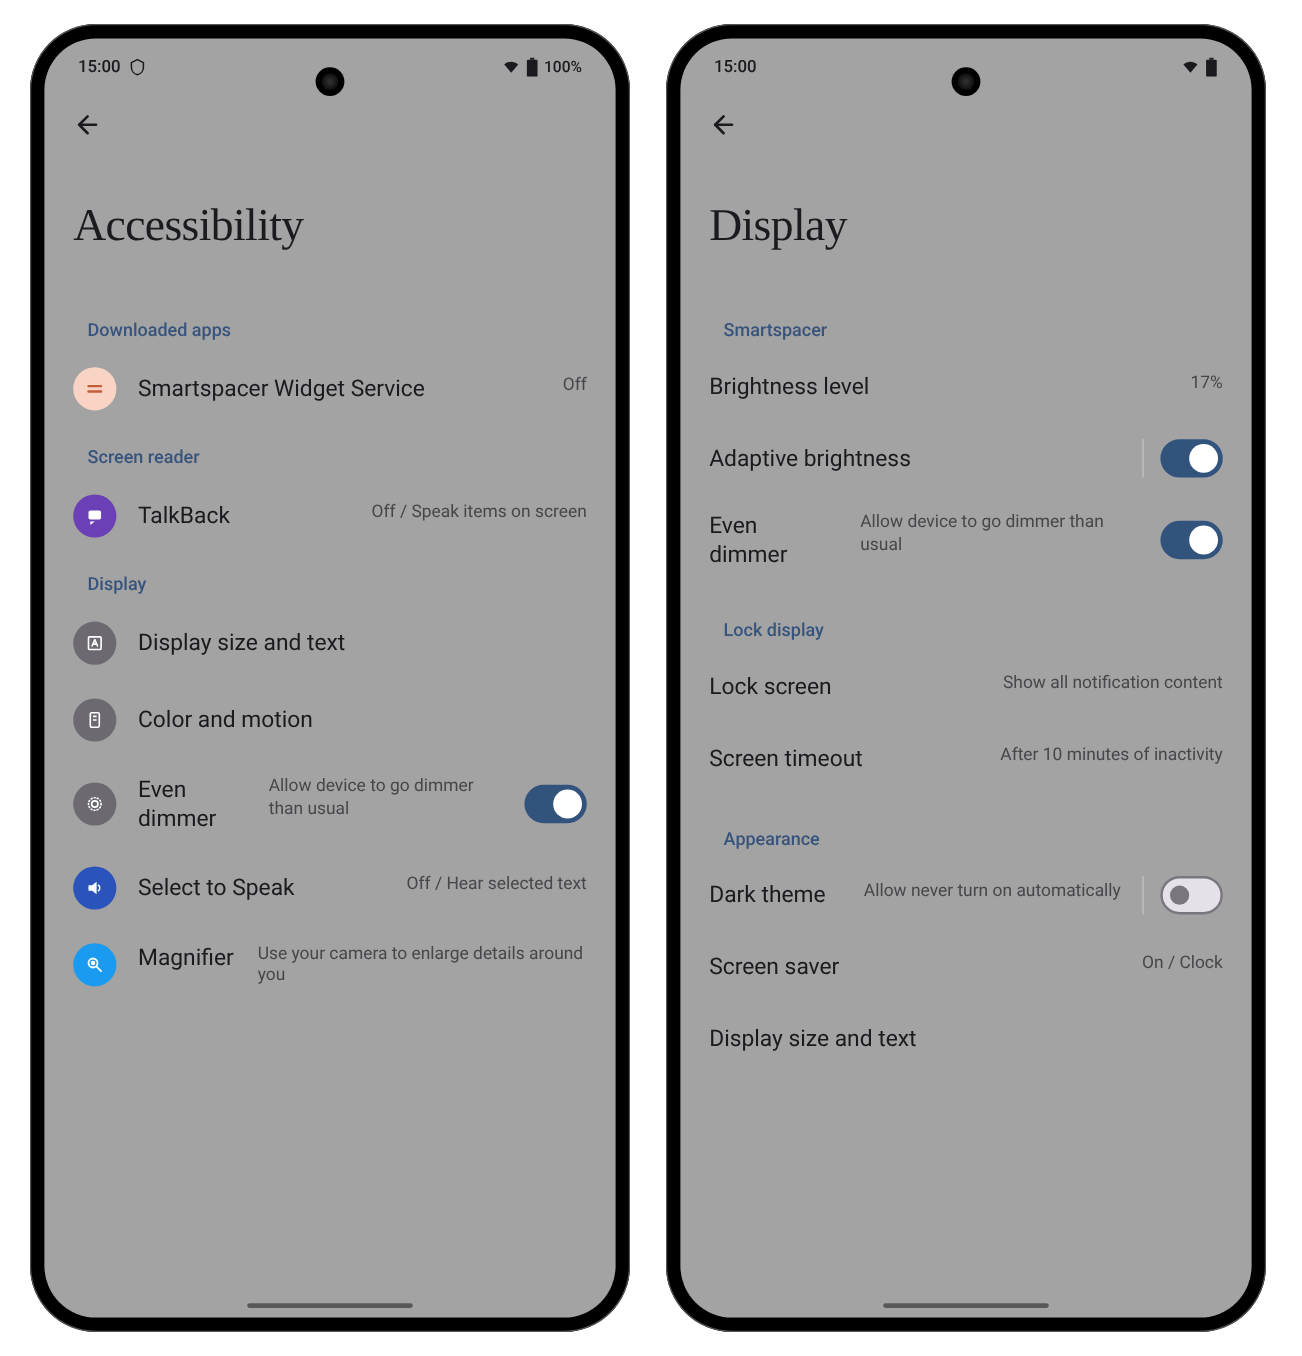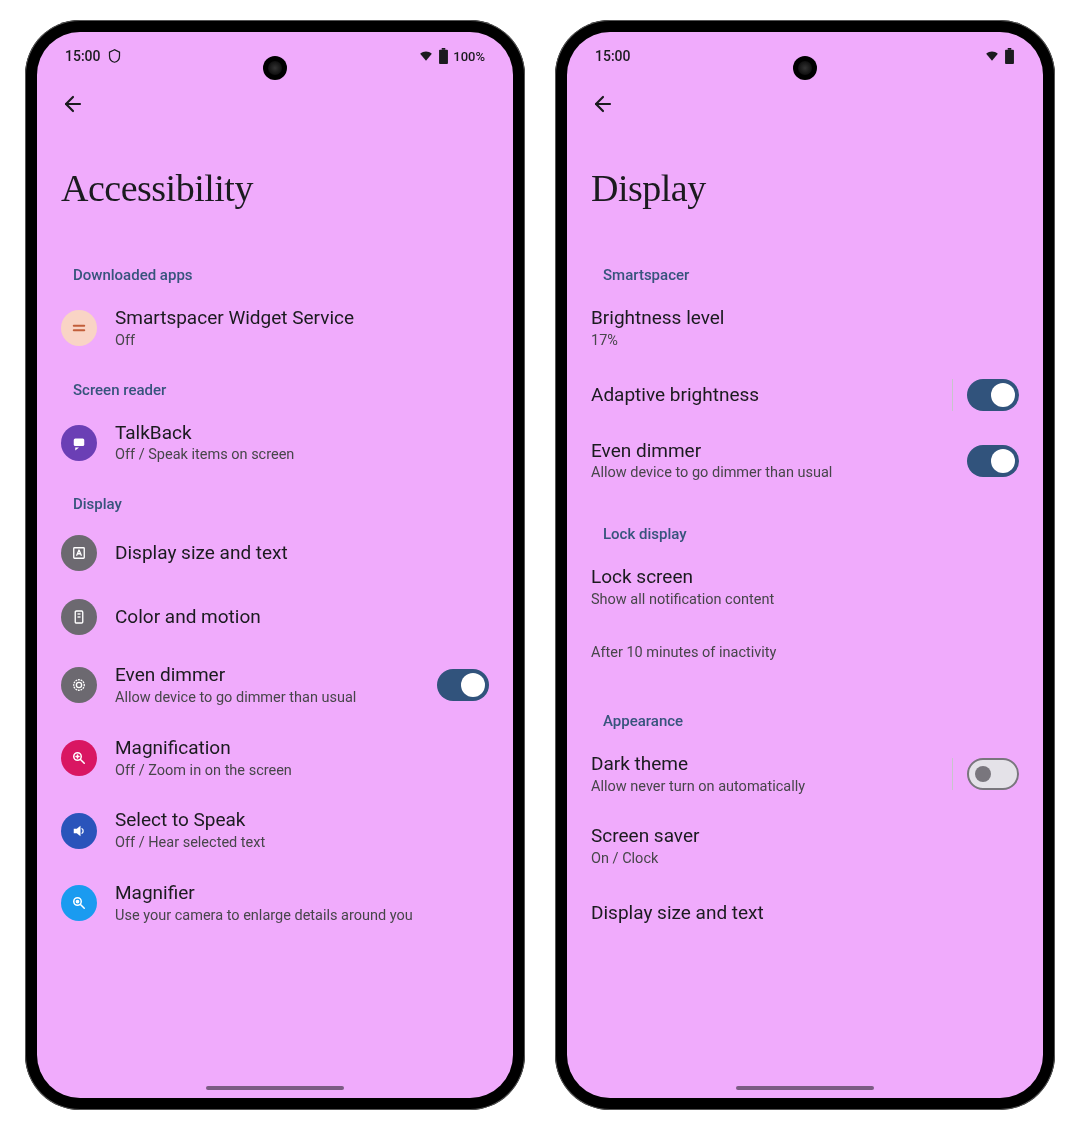--- a/index.html
+++ b/index.html
@@ -17,21 +17,21 @@
     height: 1090px;
     background: #000;
     border-radius: 55px;
     padding: 12px;
     position: relative;
     box-shadow: 0 0 0 1px #555 inset;
   }
   .screen {
     width: 100%;
     height: 100%;
-    background: #f0abfc;
+    background: #a3a3a3;
     border-radius: 43px;
     overflow: hidden;
     position: relative;
   }
   .camera {
     position: absolute;
     top: 24px;
     left: 50%;
     transform: translateX(-50%);
     width: 24px;
@@ -101,21 +101,21 @@
     width: 36px;
     height: 36px;
     border-radius: 50%;
     display: flex;
     align-items: center;
     justify-content: center;
     flex-shrink: 0;
     color: #fff;
   }
   .icon-circle svg { width: 18px; height: 18px; }
-  .item-text { flex: 1; display: flex; flex-direction: column; gap: 2px; }
+  .item-text { flex: 1; display: flex; gap: 20px; justify-content: space-between; }
   .item-title { font-size: 19px; font-weight: 400; color: #1b1b1f; line-height: 1.25; }
   .item-sub { font-size: 14.5px; color: #47464a; line-height: 1.3; }
   .toggle-wrap { display: flex; align-items: center; gap: 14px; }
   .separator {
     width: 1px; height: 32px; background: #c7c5cb;
   }
   .toggle {
     width: 52px;
     height: 32px;
     border-radius: 16px;
@@ -256,34 +256,20 @@
             </g>
           </svg>
       </div>
       <div class="item-text">
         <span class="item-title">Even dimmer</span>
         <span class="item-sub">Allow device to go dimmer than usual</span>
       </div>
       <div class="toggle on"></div>
     </div>
 
-    <div class="list-item">
-      <div class="icon-circle" style="background:#d91662;">
-        <svg viewBox="0 0 24 24" fill="none" stroke="#fff" stroke-width="2" stroke-linecap="round">
-            <circle cx="10" cy="10" r="5"></circle>
-            <line x1="14" y1="14" x2="19" y2="19"></line>
-            <line x1="8" y1="10" x2="12" y2="10"></line>
-            <line x1="10" y1="8" x2="10" y2="12"></line>
-          </svg>
-      </div>
-      <div class="item-text">
-        <span class="item-title">Magnification</span>
-        <span class="item-sub">Off / Zoom in on the screen</span>
-      </div>
-    </div>
 
     <div class="list-item">
       <div class="icon-circle" style="background:#2a54bb;">
         <svg viewBox="0 0 24 24" fill="#fff">
             <path d="M5 9 H9 L14 5 V19 L9 15 H5 Z"></path>
             <path d="M16 9 C18 10 18 14 16 15" fill="none" stroke="#fff" stroke-width="1.7" stroke-linecap="round"></path>
           </svg>
       </div>
       <div class="item-text">
         <span class="item-title">Select to Speak</span>
@@ -370,20 +356,21 @@
 
     <div class="list-item no-icon">
       <div class="item-text">
         <span class="item-title">Lock screen</span>
         <span class="item-sub">Show all notification content</span>
       </div>
     </div>
 
     <div class="list-item no-icon">
       <div class="item-text">
+        <span class="item-title">Screen timeout</span>
         <span class="item-sub">After 10 minutes of inactivity</span>
       </div>
     </div>
 
     <div class="section-header" style="padding-top:28px;">Appearance</div>
 
     <div class="list-item no-icon">
       <div class="item-text">
         <span class="item-title">Dark theme</span>
         <span class="item-sub">Allow never turn on automatically</span>

